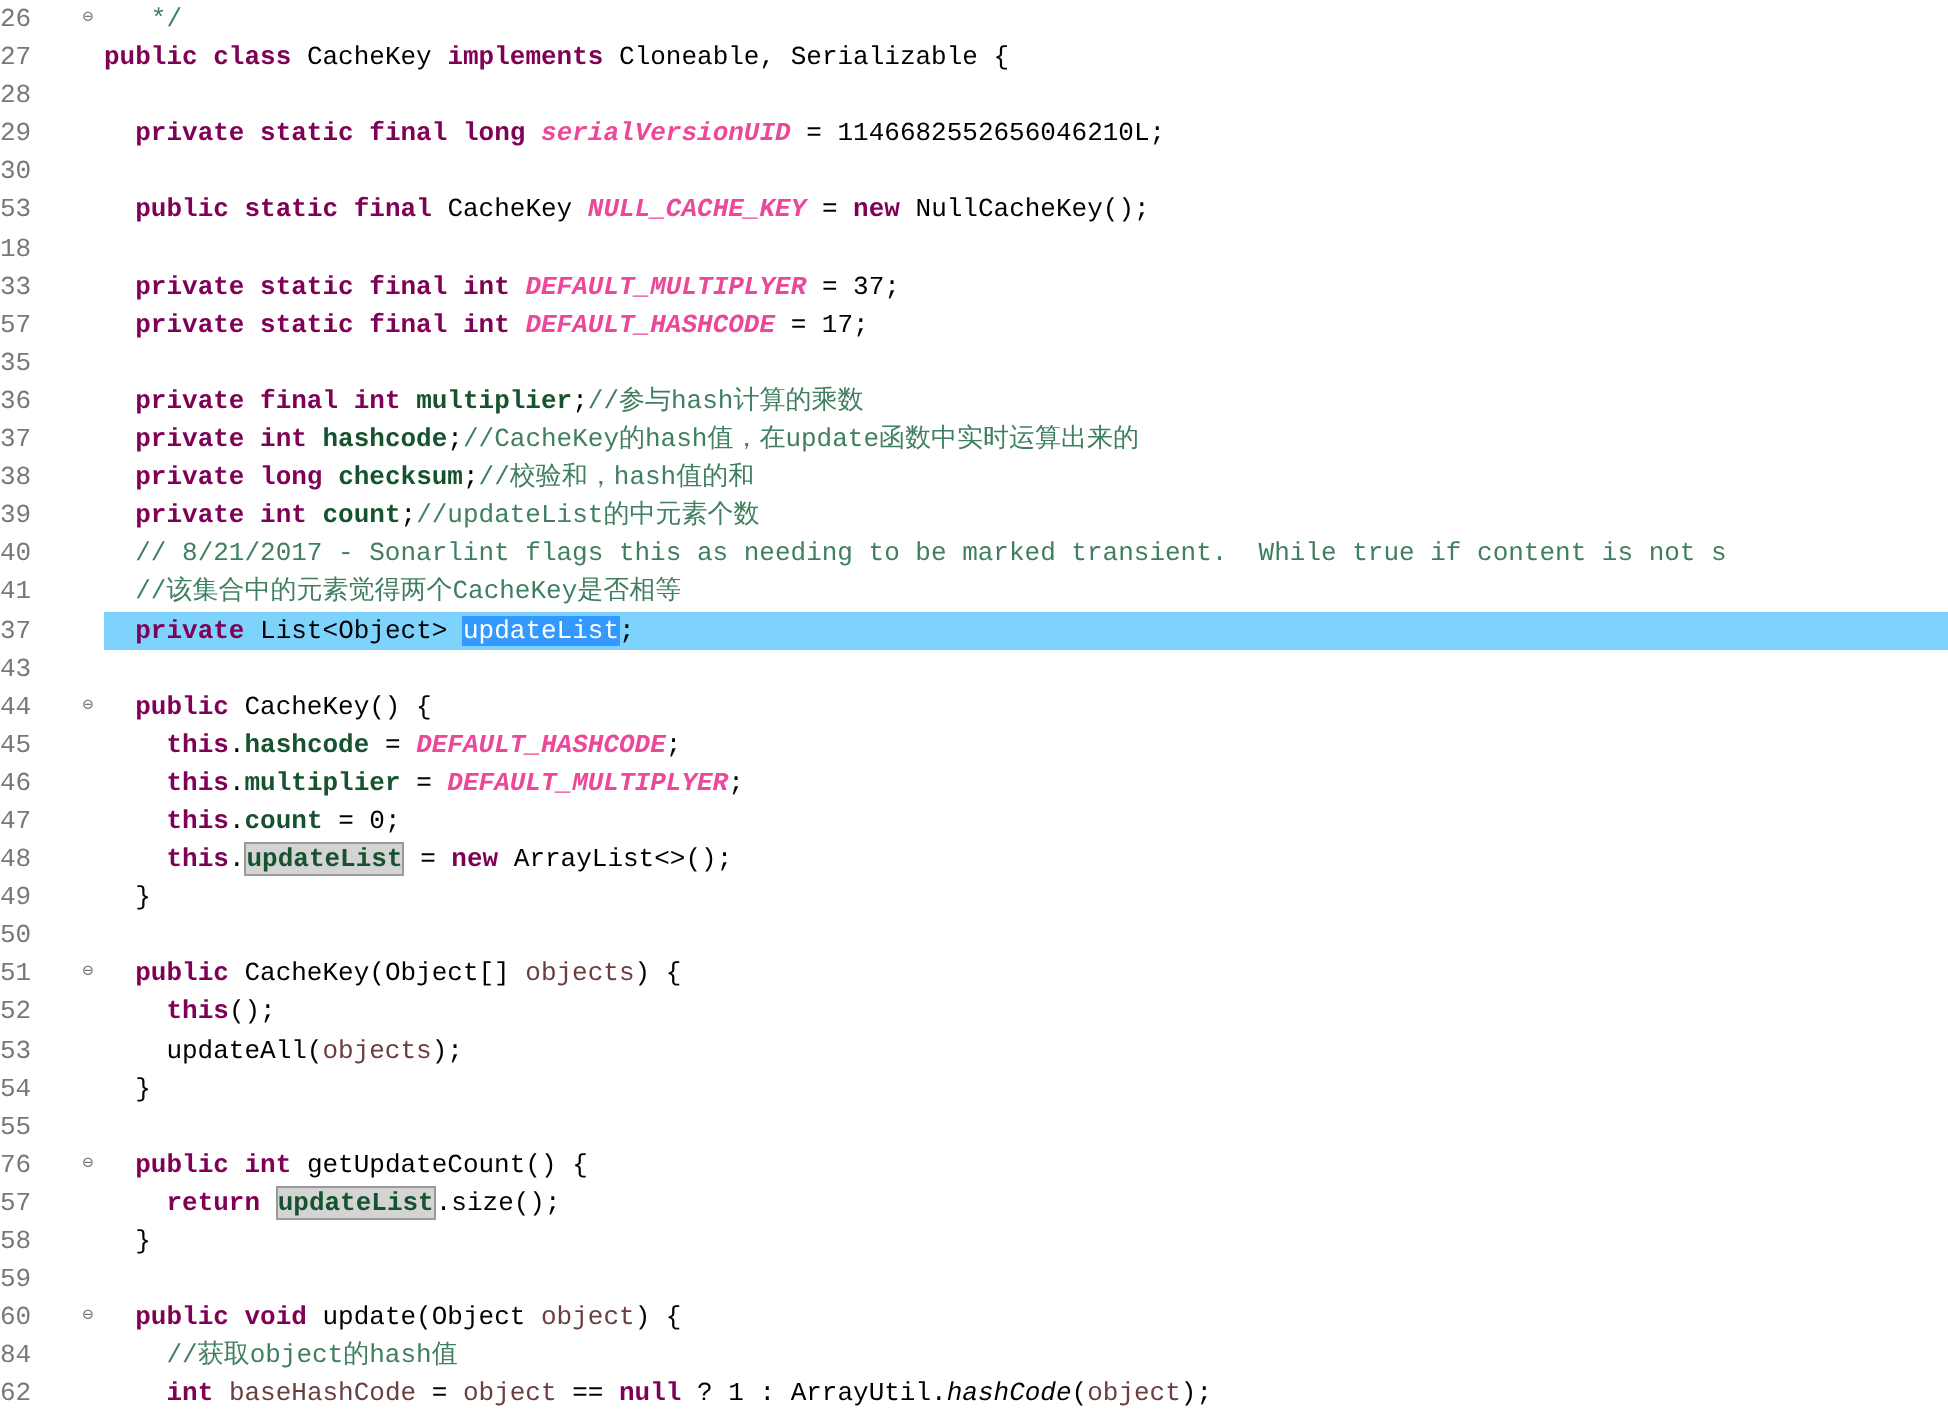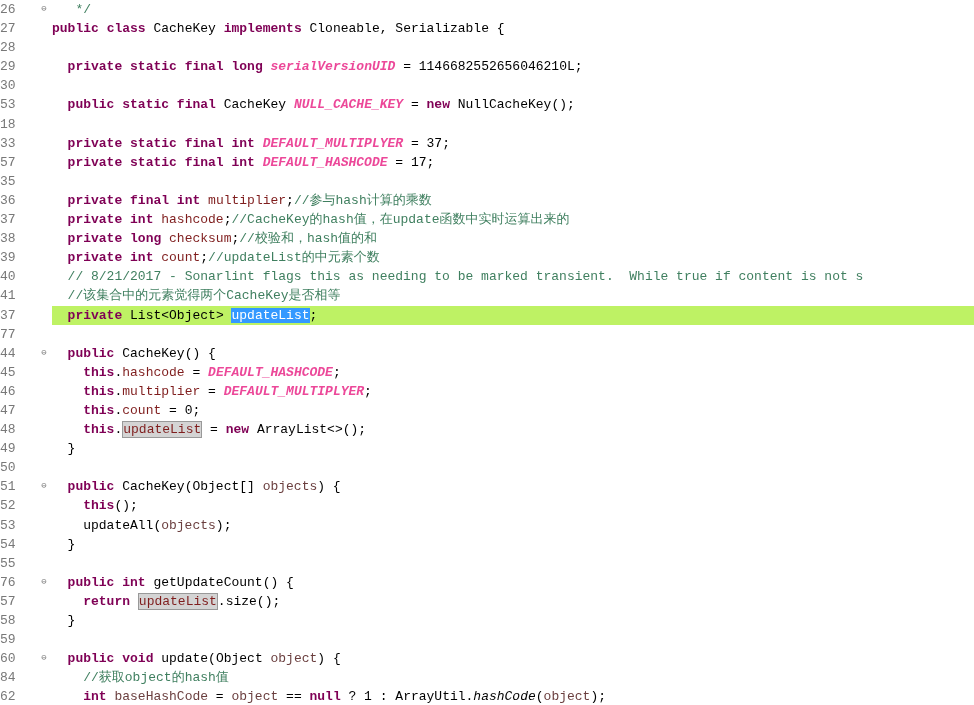--- a/index.html
+++ b/index.html
@@ -22,24 +22,24 @@
   .markers {
     width: 8px;
     flex-shrink: 0;
   }
   .gutter .num { height: 19.1px; padding-right: 2px; }
   .markers .mk { height: 19.1px; font-size: 9px; text-align: center; color: #7a7a7a; }
   .code { flex: 1; white-space: pre; padding-left: 4px; }
   .kw { color: #7f0055; font-weight: bold; }
   .type { color: #000000; }
   .field-static { color: #ec4899; font-style: italic; font-weight: bold; }
-  .field { color: #7f1d1d; }
+  .field { color: #14532d; font-weight: bold; }
   .comment { color: #3f7f5f; }
   .this { color: #7f0055; font-weight: bold; }
-  .highlight-line { background: #bef264; width: 100%; display: inline-block; }
+  .highlight-line { background: #7dd3fc; width: 100%; display: inline-block; }
   .sel { background: #3399ff; color: #ffffff; }
   .occur { background: #d4d4d4; border: 1px solid #999; padding: 0 0; }
   .static-method { color: #000000; font-style: italic; }
 </style>
 </head>
 <body>
 
 <div class="editor">
   <div class="gutter" id="gutter">
       <div class="num">26</div>
@@ -52,21 +52,21 @@
       <div class="num">33</div>
       <div class="num">57</div>
       <div class="num">35</div>
       <div class="num">36</div>
       <div class="num">37</div>
       <div class="num">38</div>
       <div class="num">39</div>
       <div class="num">40</div>
       <div class="num">41</div>
       <div class="num">37</div>
-      <div class="num">77</div>
+      <div class="num">43</div>
       <div class="num">44</div>
       <div class="num">45</div>
       <div class="num">46</div>
       <div class="num">47</div>
       <div class="num">48</div>
       <div class="num">49</div>
       <div class="num">50</div>
       <div class="num">51</div>
       <div class="num">52</div>
       <div class="num">53</div>

